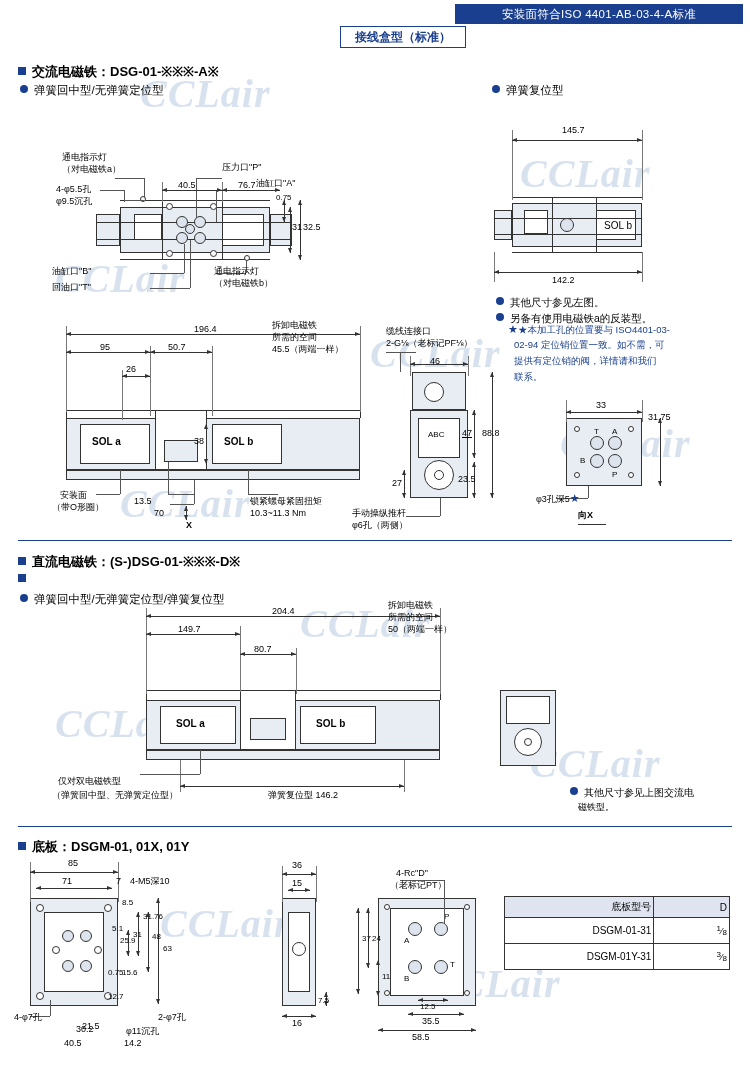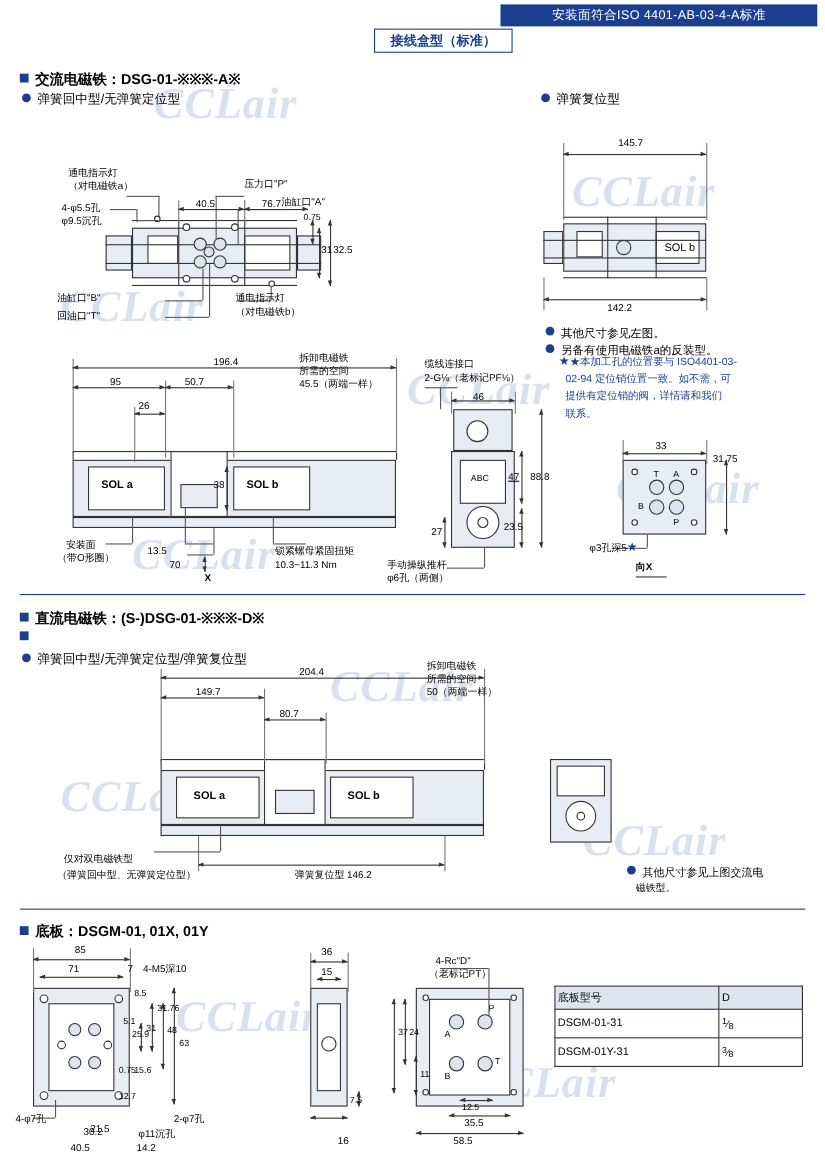--- a/index.html
+++ b/index.html
@@ -76,21 +76,21 @@
   .dimv::before, .dimv::after {
     content: ""; position: absolute; left: -2.5px; width: 0; height: 0;
     border-left: 2.5px solid transparent; border-right: 2.5px solid transparent;
   }
   .dimv::before { top: 0; border-bottom: 5px solid #333; }
   .dimv::after { bottom: 0; border-top: 5px solid #333; }
   .ext { position: absolute; background: #777; }
 
   
   .tbl { position: absolute; border-collapse: collapse; font-size: 10px; }
-  .tbl th, .tbl td { border: 1px solid #333; text-align: left; padding: 3px 2px; }
+  .tbl th, .tbl td { border: 1px solid #333; text-align: right; padding: 3px 2px; }
   .tbl th { background: #dfe4f0; font-weight: normal; font-size: 10px; }
   .frac { display: inline-block; font-size: 9px; }
   .frac sup { font-size: 8px; vertical-align: 3px; }
   .frac sub { font-size: 8px; vertical-align: -1px; }
 </style>
 </head>
 <body>
 
 <div class="page">
 
@@ -452,21 +452,21 @@
     <div class="circ" style="left:292px; top:942px; width:14px; height:14px;"></div>
     <div class="ext" style="left:282px; top:866px; width:1px; height:36px;"></div>
     <div class="ext" style="left:316px; top:866px; width:1px; height:36px;"></div>
     <div class="dimline" style="left:282px; top:874px; width:34px;"></div>
     <div class="dimline" style="left:288px; top:890px; width:22px;"></div>
     <div class="dimline" style="left:282px; top:1016px; width:34px;"></div>
     <div class="dimv" style="left:326px; top:992px; height:14px;"></div>
   </div>
   <div class="lbl" style="left:292px; top:860px;">36</div>
   <div class="lbl" style="left:292px; top:878px;">15</div>
-  <div class="lbl" style="left:307px; top:1018px;margin-top:14px;">16</div>
+  <div class="lbl" style="left:292px; top:1018px;">16</div>
   <div class="lbl-s" style="left:318px; top:996px;">7.5</div>
 
   <div>
     <div class="box" style="left:378px; top:898px; width:98px; height:108px;"></div>
     <div class="boxw" style="left:390px; top:908px; width:74px; height:88px;"></div>
     <div class="circ-f" style="left:408px; top:922px; width:14px; height:14px;"></div>
     <div class="circ-f" style="left:434px; top:922px; width:14px; height:14px;"></div>
     <div class="circ-f" style="left:408px; top:960px; width:14px; height:14px;"></div>
     <div class="circ-f" style="left:434px; top:960px; width:14px; height:14px;"></div>
     <div class="lbl-s" style="left:404px; top:936px;">A</div>

